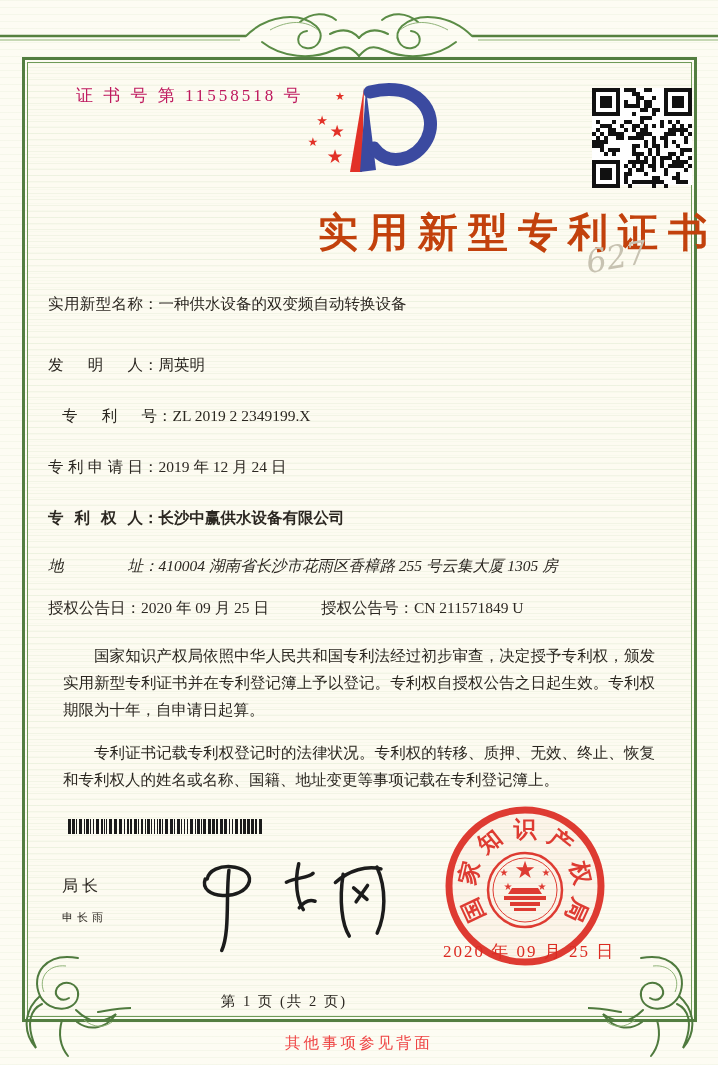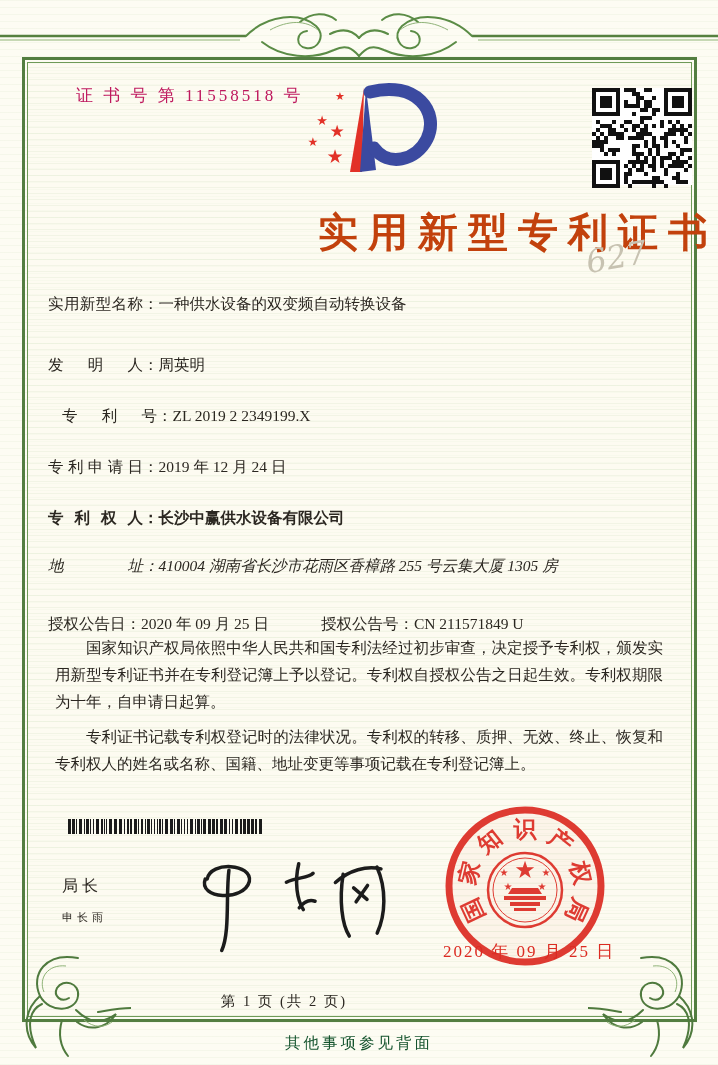--- a/index.html
+++ b/index.html
@@ -21,29 +21,29 @@
   .cert-no{left:48px;top:84px;font-size:17px;letter-spacing:3px;color:#be185d;margin-left:28px;}
   .title{left:0;top:205px;width:718px;text-align:right;font-size:40px;font-weight:700;
     letter-spacing:10px;color:#c2410c;}
   .note627{left:586px;top:238px;font-size:32px;color:#c7c2b1;font-style:italic;
     transform:rotate(-10deg);font-family:"DejaVu Serif",serif;}
   .fields{left:48px;top:294px;width:628px;font-size:15.5px;}
   .field-row{position:absolute;left:0;white-space:nowrap;}
   .lbl{display:inline-block;width:95px;text-align:justify;text-align-last:justify;vertical-align:top;}
   .grant-gap{display:inline-block;width:52px;}
   .body-text{left:47px;top:626px;width:624px;font-size:15.5px;line-height:27px;text-align:justify;}
-  .body-text p{margin:8px;text-indent:2em;}
+  .body-text p{margin:16px;text-indent:2em;}
   .barcode-box{left:68px;top:819px;width:200px;height:16px;}
   .director-label{left:62px;top:876px;font-size:16px;letter-spacing:4px;}
   .director-name{left:62px;top:910px;font-size:11px;letter-spacing:4px;}
   .signature-box{left:168px;top:842px;width:250px;height:115px;}
   .seal-box{left:428px;top:798px;width:200px;height:182px;}
   .seal-date{left:443px;top:940px;font-size:17px;color:#dc2b22;letter-spacing:2px;white-space:nowrap;}
   .page-footer{left:0;top:992px;width:568px;text-align:center;font-size:14.5px;letter-spacing:2px;}
-  .back-note{left:0;top:1033px;width:718px;text-align:center;font-size:15.5px;letter-spacing:3px;color:#14532d;}
+  .back-note{left:0;top:1033px;width:718px;text-align:center;font-size:15.5px;letter-spacing:3px;color:#ef4444;}
   .seal-char{font-size:23px;font-weight:700;fill:#dc2b22;text-anchor:middle;dominant-baseline:central;
     font-family:"Liberation Serif","DejaVu Serif",serif;}
   .qr-box{left:592px;top:88px;width:100px;height:97px;background:#fff;}
 </style>
 </head>
 <body>
 
 <svg class="abs" style="left:0;top:6px;" width="718" height="64" viewBox="0 0 718 64">
   <g stroke="#56813f" fill="none">
     <path d="M0,30 H246" stroke-width="2.5"></path>
@@ -336,21 +336,21 @@
   </div>
   <div class="field-row" style="top:163px;">
     <span class="lbl">专利申请日</span><span>：</span><span>2019 年 12 月 24 日</span>
   </div>
   <div class="field-row" style="top:214px;font-weight:bold;">
     <span class="lbl">专利权人</span><span>：</span><span>长沙中赢供水设备有限公司</span>
   </div>
   <div class="field-row" style="top:262px;font-style:italic;">
     <span class="lbl">地址</span><span>：</span><span>410004 湖南省长沙市花雨区香樟路 255 号云集大厦 1305 房</span>
   </div>
-  <div class="field-row" style="top:320px;">
+  <div class="field-row" style="top:304px;">
     <span>授权公告日</span><span>：</span><span>2020 年 09 月 25 日</span><span class="grant-gap"></span><span>授权公告号</span><span>：</span><span>CN 211571849 U</span>
   </div>
 </div>
 
 <div class="abs body-text">
   <p>国家知识产权局依照中华人民共和国专利法经过初步审查，决定授予专利权，颁发实用新型专利证书并在专利登记簿上予以登记。专利权自授权公告之日起生效。专利权期限为十年，自申请日起算。</p>
   <p>专利证书记载专利权登记时的法律状况。专利权的转移、质押、无效、终止、恢复和专利权人的姓名或名称、国籍、地址变更等事项记载在专利登记簿上。</p>
 </div>
 
 <div class="abs barcode-box">

